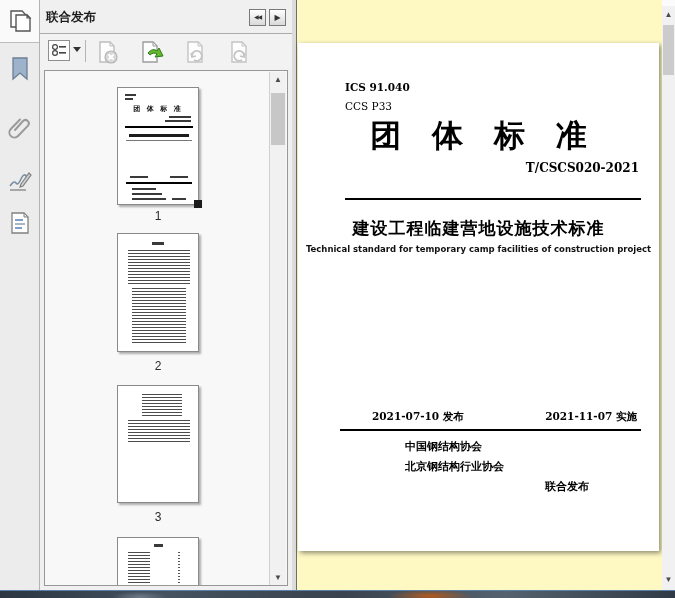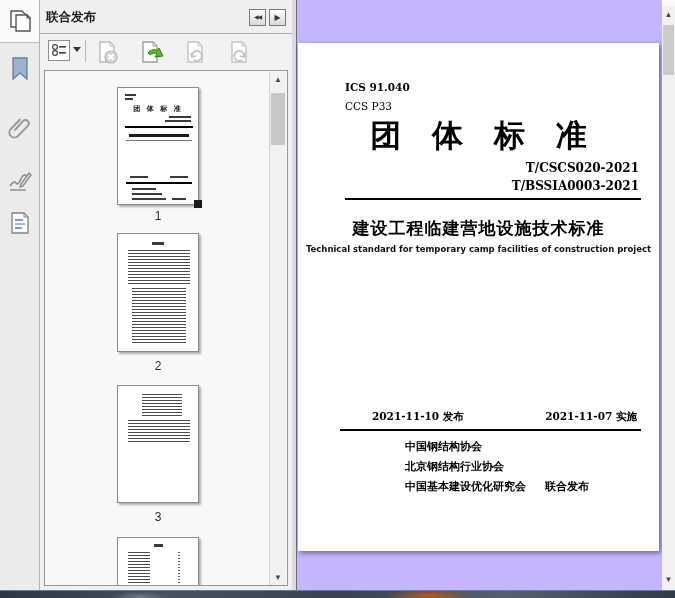--- a/index.html
+++ b/index.html
@@ -66,21 +66,21 @@
   #p-sb-up{top:0;}
   #p-sb-down{bottom:0;}
   #p-sb-thumb{position:absolute;left:1px;top:21px;width:14px;height:52px;background:#c7c7c7;cursor:pointer;}
 
   
   #divider{position:absolute;left:292px;top:0;width:5px;height:590px;background:#dcdcdc;border-right:1px solid #6e6e6e;box-sizing:border-box;cursor:col-resize;}
   #grabber{position:absolute;left:297px;top:268px;width:7px;height:52px;cursor:col-resize;
     background-image:radial-gradient(#cdcdcd 34%,transparent 36%);background-size:3px 3px;}
 
   
-  #main{position:absolute;left:297px;top:0;width:365px;height:590px;background:#c4b5fd;}
+  #main{position:absolute;left:297px;top:0;width:365px;height:590px;background:#fef9c3;}
   #doc-page{position:absolute;left:1px;top:43px;width:361px;height:508px;background:#ffffff;
     box-shadow:2px 2px 5px rgba(0,0,0,.45);font-family:"DejaVu Serif","Liberation Serif",serif;color:#000;}
   .abs{position:absolute;}
   #ics{left:47px;top:38px;font-size:10.5px;font-weight:bold;}
   #ccs{left:47px;top:57px;font-size:10.5px;font-weight:normal;}
   #std-type{left:0;top:72px;width:100%;text-align:center;font-size:31px;font-weight:bold;letter-spacing:10px;white-space:nowrap;text-indent:10px;}
   #std-no1{right:20px;top:118px;font-size:12px;font-weight:bold;}
   #std-no2{right:20px;top:136px;font-size:12px;font-weight:bold;}
   #rule-top{left:47px;top:155px;width:296px;height:2px;background:#000;}
   #title-cn{left:0;top:174px;width:100%;text-align:center;font-size:17px;font-weight:bold;letter-spacing:1px;}
@@ -255,30 +255,28 @@
 
   <div id="divider"></div>
   <div id="grabber"></div>
 
   <div id="main">
     <div id="doc-page">
       <div class="abs" id="ics">ICS 91.040</div>
       <div class="abs" id="ccs">CCS P33</div>
       <div class="abs" id="std-type">团 体 标 准</div>
       <div class="abs" id="std-no1">T/CSCS020-2021</div>
-      <div class="abs" id="std-no2">T/BSSIA0003-2021</div>
       <div class="abs" id="rule-top"></div>
       <div class="abs" id="title-cn">建设工程临建营地设施技术标准</div>
       <div class="abs" id="title-en">Technical standard for temporary camp facilities of construction project</div>
-      <div class="abs" id="date-issue">2021-11-10 发布</div>
+      <div class="abs" id="date-issue">2021-07-10 发布</div>
       <div class="abs" id="date-impl">2021-11-07  实施</div>
       <div class="abs" id="rule-bottom"></div>
       <div class="abs" id="org1">中国钢结构协会</div>
       <div class="abs" id="org2">北京钢结构行业协会</div>
-      <div class="abs" id="org3">中国基本建设优化研究会</div>
       <div class="abs" id="joint">联合发布</div>
     </div>
   </div>
 
   <div id="m-scroll">
     <div id="m-corner"></div>
     <div class="sb-btn" id="m-sb-up">
       <span class="chev">▲</span>
     </div>
     <div id="m-sb-thumb"></div>

